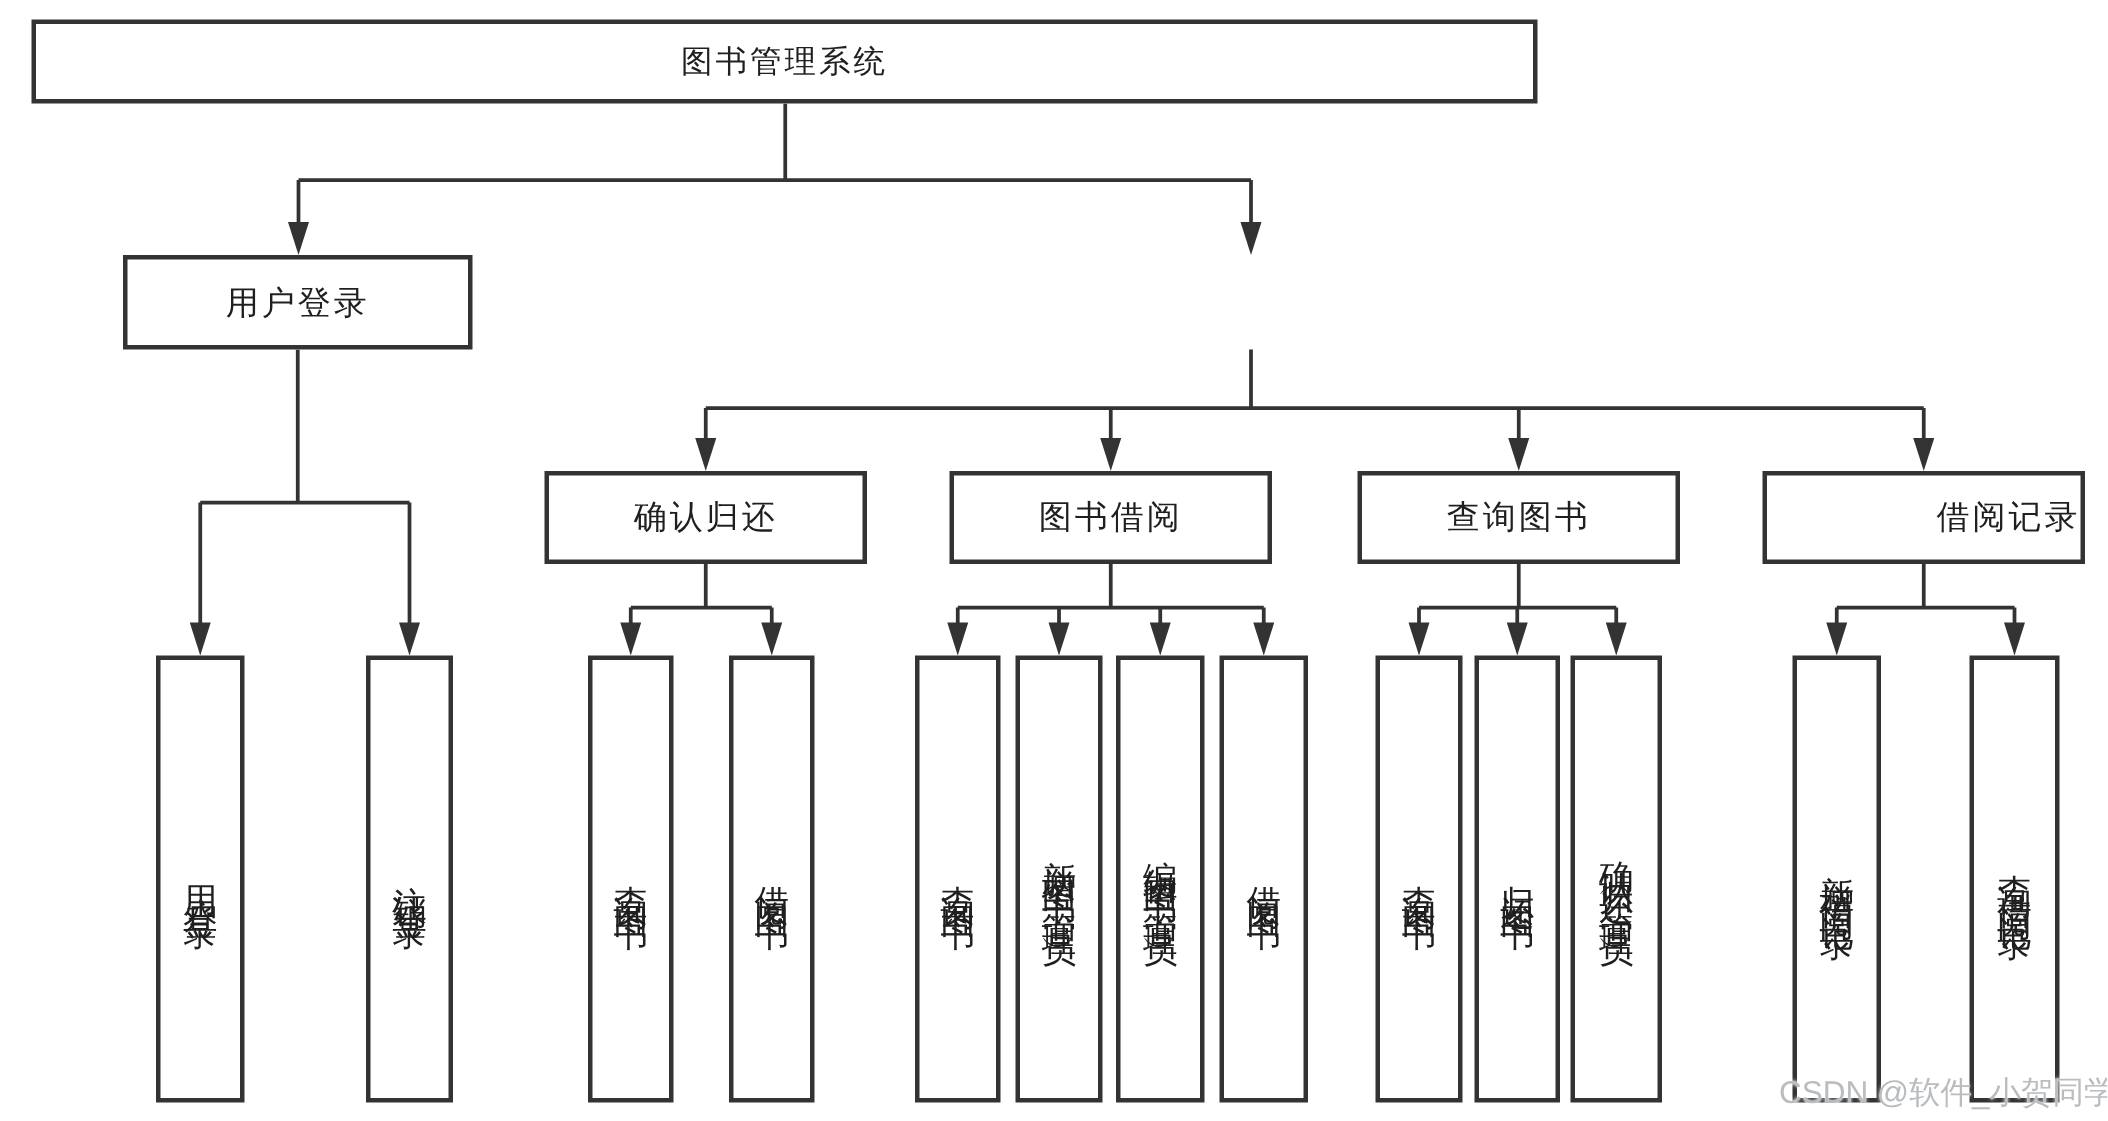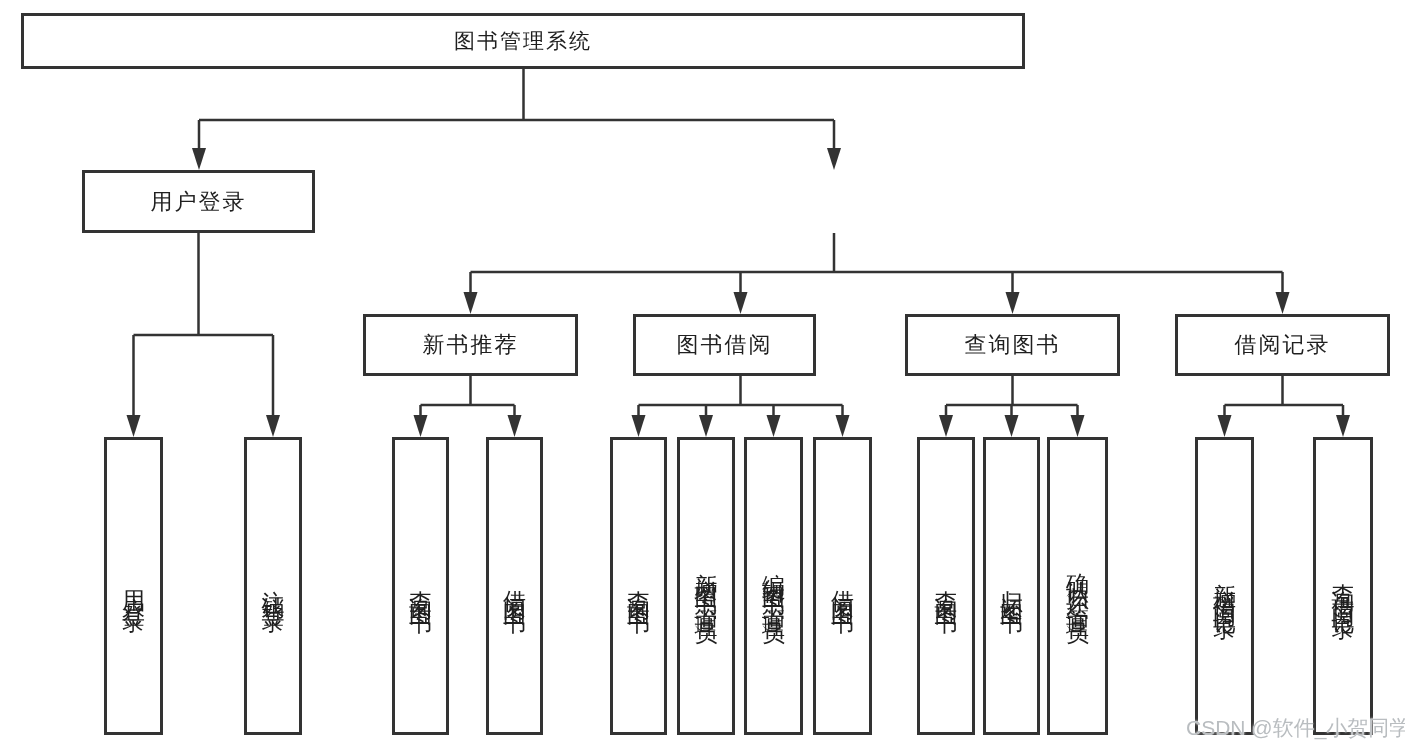--- a/index.html
+++ b/index.html
@@ -51,23 +51,23 @@
     text-orientation: mixed;
     font-size: 23px;
     letter-spacing: 7px;
     line-height: 1;
   }
   
   #root   { left: 21px;  top: 13px;  width: 1004px; height: 56px; }
   #n-user { left: 82px;  top: 170px; width: 233px;  height: 63px; }
   #n-mgmt { left: 716px; top: 170px; width: 236px;  height: 63px; }
   #b1 { left: 363px;  top: 314px; width: 215px; height: 62px; }
-  #b2 { left: 633px;  top: 314px; width: 183px; height: 62px; }
+  #b2 { left: 633px;  top: 314px; width: 215px; height: 62px; }
   #b3 { left: 905px;  top: 314px; width: 215px; height: 62px; }
-  #b4 { left: 1175px; top: 314px; width: 215px; height: 62px; }
+  #b4 { left: 1175px; top: 314px; width: 215px; height: 62px; justify-content: flex-end; }
   .leaf { top: 437px; height: 298px; }
   #l1a { left: 104px;  width: 59px; }
   #l1b { left: 244px;  width: 58px; }
   #l2a { left: 392px;  width: 57px; }
   #l2b { left: 486px;  width: 57px; }
   #l3a { left: 610px;  width: 57px; }
   #l3b { left: 677px;  width: 58px; }
   #l3c { left: 744px;  width: 59px; }
   #l3d { left: 813px;  width: 59px; }
   #l4a { left: 917px;  width: 58px; }
@@ -136,21 +136,21 @@
 
   <div class="box hbox" id="root">
     <span>图书管理系统</span>
   </div>
 
   <div class="box hbox" id="n-user">
     <span>用户登录</span>
   </div>
 
   <div class="box hbox" id="b1">
-    <span>新书推荐</span>
+    <span>确认归还</span>
   </div>
   <div class="box hbox" id="b2">
     <span>图书借阅</span>
   </div>
   <div class="box hbox" id="b3">
     <span>查询图书</span>
   </div>
   <div class="box hbox" id="b4">
     <span>借阅记录</span>
   </div>

